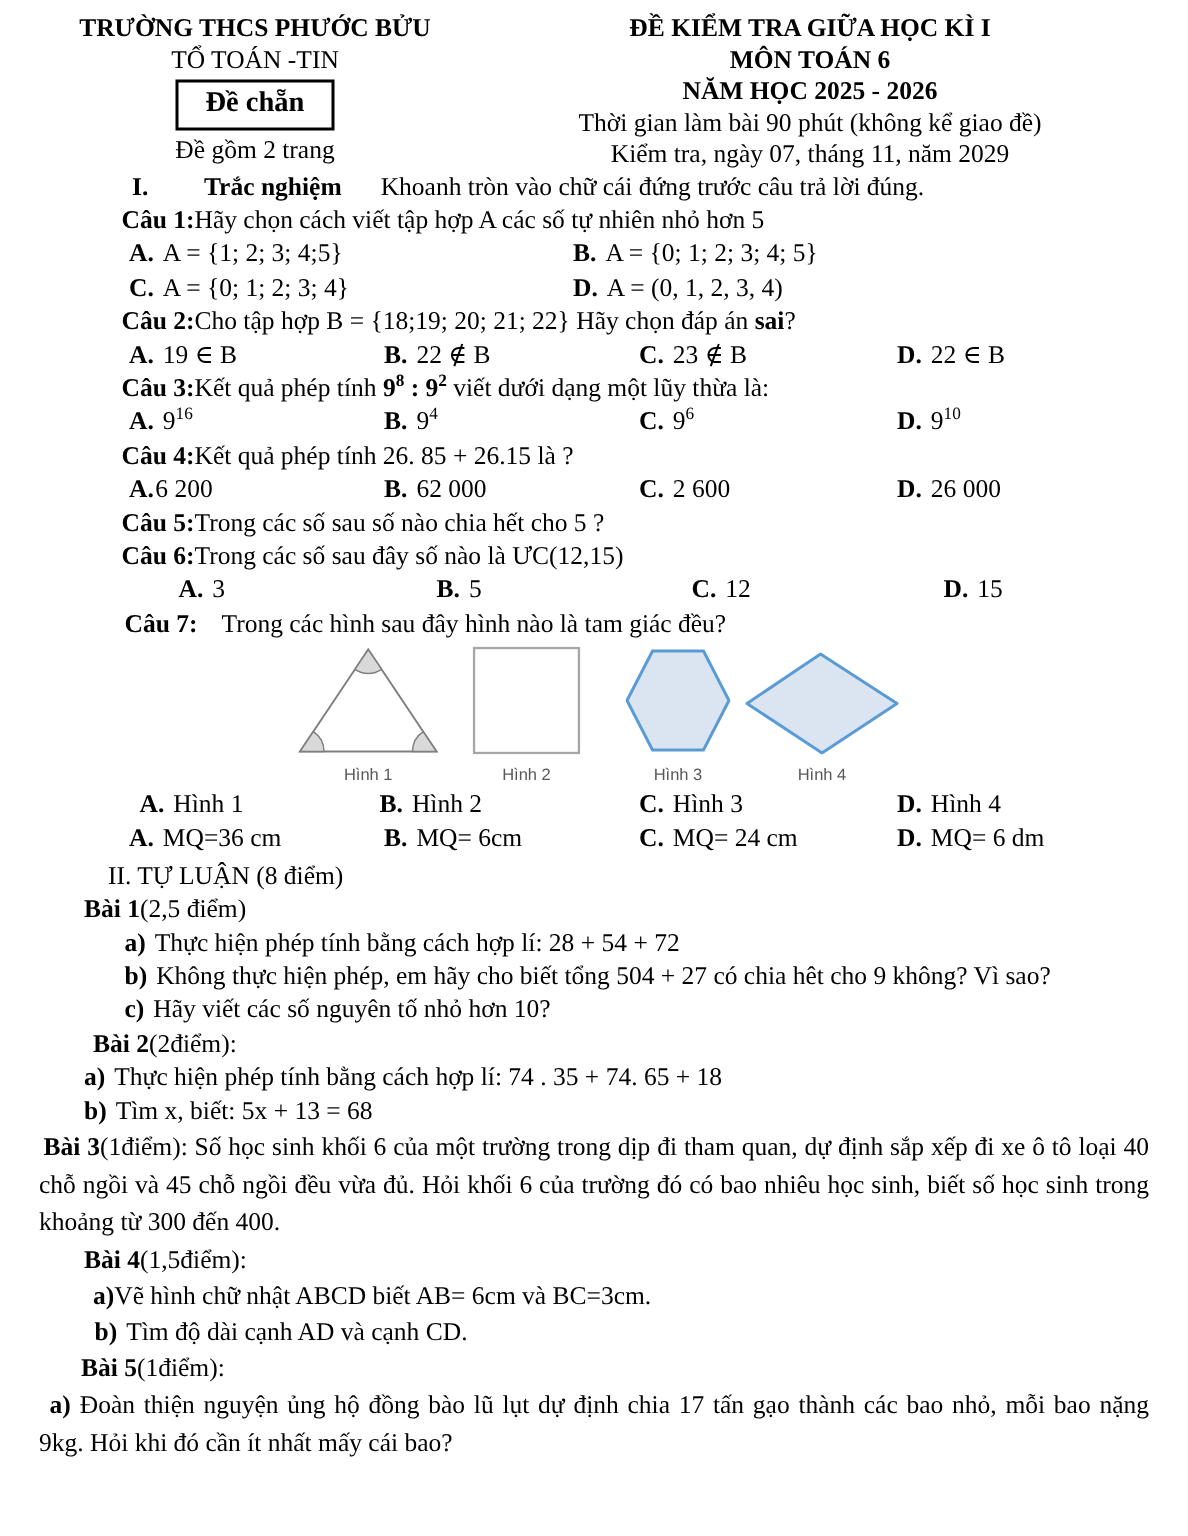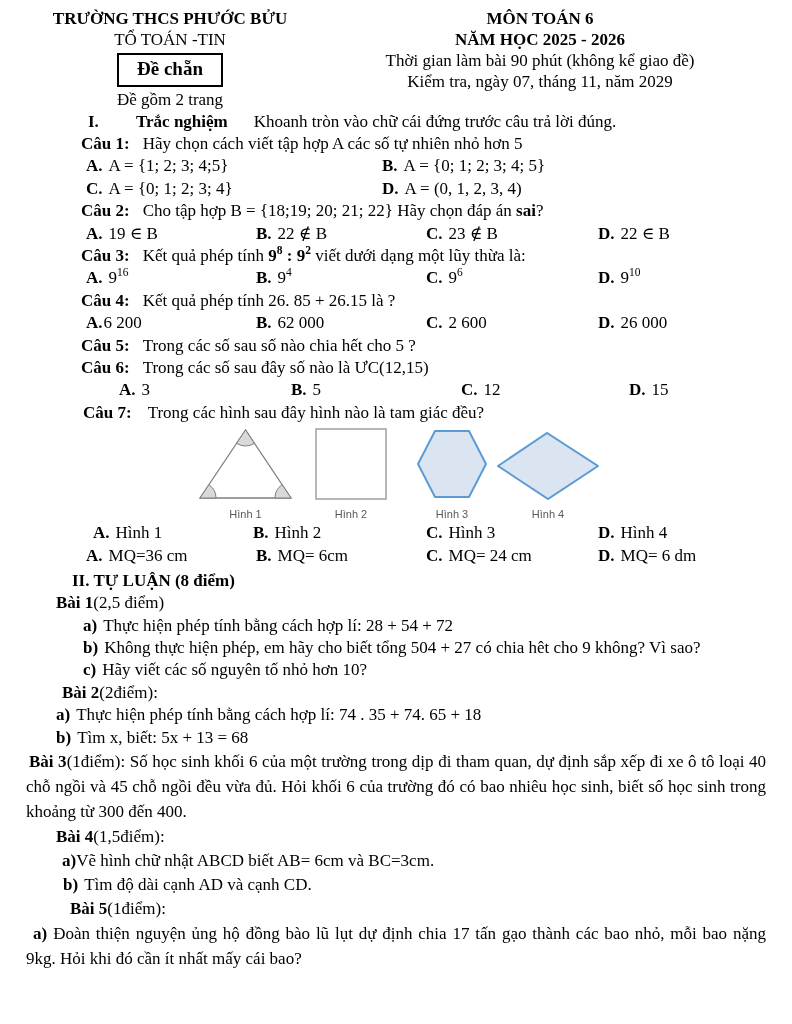--- a/index.html
+++ b/index.html
@@ -12,55 +12,56 @@
   .hdr{display:flex}
   .hdr-left{width:288px;text-align:center}
   .hdr-right{flex:1;text-align:center}
   .variant-box{display:inline-block;border:2px solid #000;padding:3px 18px 5px 18px;
                margin:3px 0 2px 0;font-weight:bold;font-size:19px}
   .name-line{margin-top:7px;line-height:22px}
   .sec1{margin:1px 0 0 62px;line-height:22px}
   .sec1 .roman{display:inline-block;width:48px;font-weight:bold}
   .sec1 .t{font-weight:bold;margin-right:26px}
   .q{margin-left:55px;line-height:22.4px}
-  .ql{font-weight:bold;margin-right:13px}
+  .ql{font-weight:bold;margin-right:0}
   .opts{display:grid;margin-left:60px;line-height:22.4px}
   .g2{grid-template-columns:296px 1fr}
   .g4{grid-template-columns:170px 170px 172px 1fr}
   .g4b{margin-left:93px;grid-template-columns:172px 170px 168px 1fr}
   .ok{font-weight:bold;margin-right:6px}
   sup{font-size:11.5px;line-height:0}
   .figure{display:flex;align-items:flex-end;margin:4px 0 2px 172px}
   .fig-item{text-align:center}
   .fi2{margin-left:22px}.fi3{margin-left:30px}.fi4{margin-left:10px}
   .cap{font-family:"Liberation Sans","DejaVu Sans",sans-serif;font-size:11px;color:#595959;margin-top:3px}
-  .sec2-title{font-weight:bold;margin:2px 0 0 46px;line-height:23px}
+  .sec2-title{font-weight:normal;margin:2px 0 0 46px;line-height:23px}
   .prob{line-height:22.4px}
   .pl{font-weight:bold}
   .ik{font-weight:bold;margin-right:6px}
-  .ml28{margin-left:44px}.ml30{margin-left:30px}
+  .ml28{margin-left:28px}.ml30{margin-left:30px}
   .ml36{margin-left:36px}.ml37{margin-left:37px}.ml57{margin-left:57px}
   .para{text-align:justify;line-height:25px}
   .ti7{text-indent:7px}.ti3{text-indent:3px}
 </style>
 </head>
 <body>
 
 <div class="page">
 
   <div class="hdr">
     <div class="hdr-left">
       <div class="line b">TRƯỜNG THCS PHƯỚC BỬU</div>
       <div class="line">TỔ TOÁN -TIN</div>
       <div>
         <span class="variant-box">Đề chẵn</span>
       </div>
       <div class="line">Đề gồm 2 trang</div>
     </div>
     <div class="hdr-right">
+      <div class="line b">ĐỀ KIỂM TRA GIỮA  HỌC KÌ I</div>
       <div class="line b">MÔN TOÁN 6</div>
       <div class="line b">NĂM HỌC 2025 - 2026</div>
       <div class="line">Thời gian làm bài 90 phút (không kể giao đề)</div>
       <div class="line">Kiểm tra, ngày 07, tháng 11, năm 2029</div>
     </div>
   </div>
 
 
   <div class="sec1">
     <span class="roman">I.</span><span class="t">Trắc nghiệm</span><span>Khoanh tròn vào chữ cái đứng trước câu trả lời đúng.</span>

